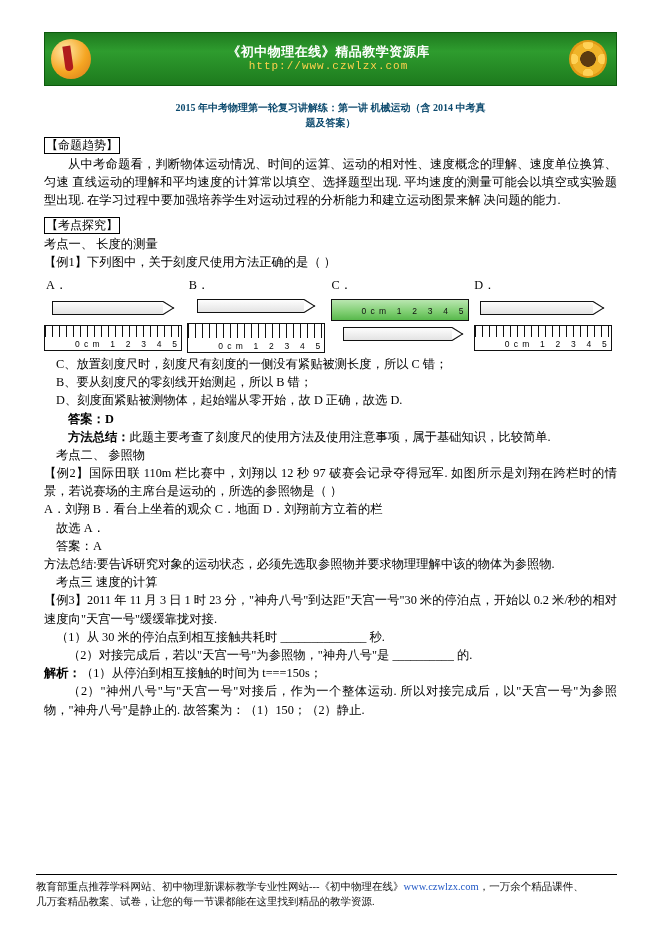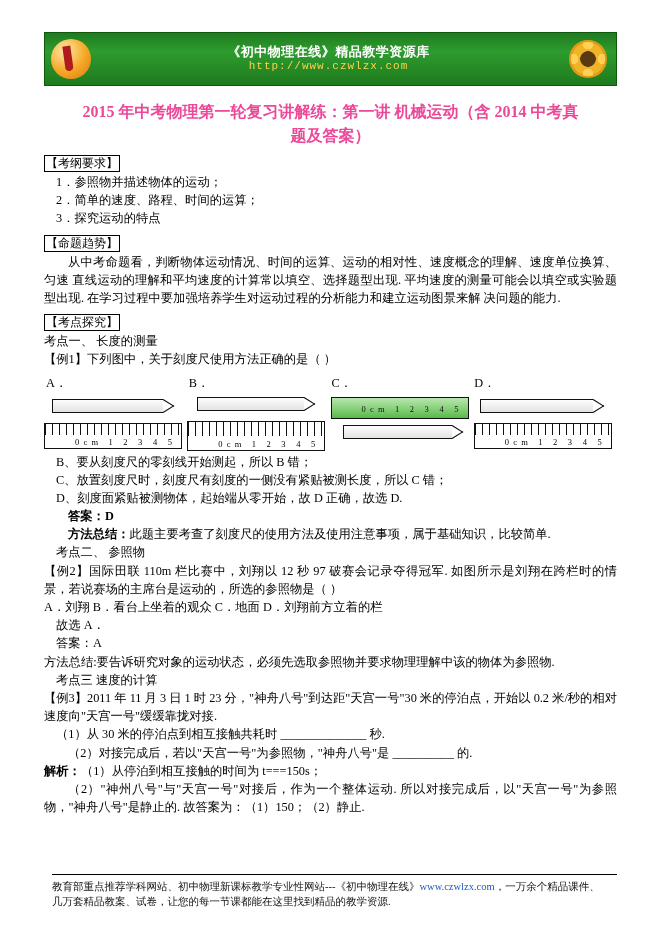--- a/index.html
+++ b/index.html
@@ -83,22 +83,22 @@
     border-radius:50%;
     background:
       radial-gradient(circle at 50% 6%, #ffd257 0 14%, transparent 15%),
       radial-gradient(circle at 50% 94%, #ffd257 0 14%, transparent 15%),
       radial-gradient(circle at 6% 50%, #ffd257 0 14%, transparent 15%),
       radial-gradient(circle at 94% 50%, #ffd257 0 14%, transparent 15%);
   }
   
   .doc-title{
     margin-top:14px;
-    color:#ec4899;
-    font-size:16px;
+    color:#0c4a6e;
+    font-size:10px;
     font-weight:bold;
     text-align:center;
     line-height:1.5;
   }
   
   .section{
     font-size:12.3px;
     line-height:1.48;
     text-align:justify;
     margin-top:6px;
@@ -150,21 +150,21 @@
     position:absolute;left:0;right:0;top:0;height:11px;
     background-image:repeating-linear-gradient(to right,#111 0 1px,transparent 1px 7px);
   }
   .ruler .ticks.tall{
     height:14px;
     background-image:repeating-linear-gradient(to right,#111 0 1px,transparent 1px 7px);
   }
   .ruler .nums{
     position:absolute;left:2px;bottom:1px;
     font-size:8.5px;
-    font-family:Liberation Serif, serif;
+    font-family:Liberation Sans, sans-serif;
     letter-spacing:4.2px;
     white-space:nowrap;
     padding-left:28px;
   }
   .pencil{
     position:absolute;
     height:14px;
     background:linear-gradient(#fdfdfd,#e3e3e3);
     border:1px solid #111;
     box-sizing:border-box;
@@ -186,21 +186,21 @@
   }
   .pencil .tipline:before{top:0;transform:rotate(32deg);}
   .pencil .tipline:after{bottom:0;transform:rotate(-32deg);}
   .greenruler{
     border:1px solid #111;
     background:linear-gradient(#b9e6b0,#7fce72 60%,#58b84c);
   }
   
   .footer{
     position:absolute;
-    left:52px;right:44px;bottom:26px;
+    left:36px;right:44px;bottom:26px;
     border-top:0px solid #000;
     font-size:10.5px;
     line-height:1.5;
     color:#111;
   }
   .footer .blue{color:#1f56c4;}
   .hr{
     border:0;border-top:1px solid #000;
     margin:0 0 4px 0;
   }
@@ -221,26 +221,20 @@
     <div class="banner-right">
       <span class="sunflower"></span>
     </div>
   </div>
 
   <div class="doc-title">
     <div>2015 年中考物理第一轮复习讲解练：第一讲 机械运动（含 2014 中考真</div>
     <div>题及答案）</div>
   </div>
 
-  <div class="section">
-    <p><span class="tag">【考纲要求】</span></p>
-    <p class="indent2">1．参照物并描述物体的运动；</p>
-    <p class="indent2">2．简单的速度、路程、时间的运算；</p>
-    <p class="indent2">3．探究运动的特点</p>
-  </div>
 
   <div class="section">
     <p><span class="tag">【命题趋势】</span></p>
     <p class="indent">从中考命题看，判断物体运动情况、时间的运算、运动的相对性、速度概念的理解、速度单位换算、匀速 直线运动的理解和平均速度的计算常以填空、选择题型出现. 平均速度的测量可能会以填空或实验题型出现. 在学习过程中要加强培养学生对运动过程的分析能力和建立运动图景来解 决问题的能力.</p>
   </div>
 
   <div class="section">
     <p><span class="tag">【考点探究】</span></p>
     <p>考点一、 长度的测量</p>
     <p>【例1】下列图中，关于刻度尺使用方法正确的是（        ）</p>
@@ -295,22 +289,22 @@
         <div class="ruler" style="left:0;top:30px;">
           <div class="ticks"></div>
           <div class="nums">0cm 1  2  3  4  5</div>
         </div>
       </div>
 
     </div>
   </div>
 
   <div class="section">
+    <p class="indent2">C、放置刻度尺时，刻度尺有刻度的一侧没有紧贴被测长度，所以 C 错；</p>
     <p class="indent2">B、要从刻度尺的零刻线开始测起，所以 B 错；</p>
-    <p class="indent2">C、放置刻度尺时，刻度尺有刻度的一侧没有紧贴被测长度，所以 C 错；</p>
     <p class="indent2">D、刻度面紧贴被测物体，起始端从零开始，故 D 正确，故选 D.</p>
     <p class="indent b">答案：D</p>
     <p class="indent"><span class="b">方法总结：</span><span>此题主要考查了刻度尺的使用方法及使用注意事项，属于基础知识，比较简单.</span></p>
     <p class="indent2">考点二、  参照物</p>
     <p>【例2】国际田联 110m 栏比赛中，刘翔以 12 秒 97 破赛会记录夺得冠军. 如图所示是刘翔在跨栏时的情景，若说赛场的主席台是运动的，所选的参照物是（   ）</p>
     <p>A．刘翔 B．看台上坐着的观众 C．地面 D．刘翔前方立着的栏</p>
     <p class="indent2">故选 A．</p>
     <p class="indent2">答案：A</p>
     <p>方法总结:要告诉研究对象的运动状态，必须先选取参照物并要求物理理解中该的物体为参照物.</p>
     <p class="indent2">考点三 速度的计算</p>

